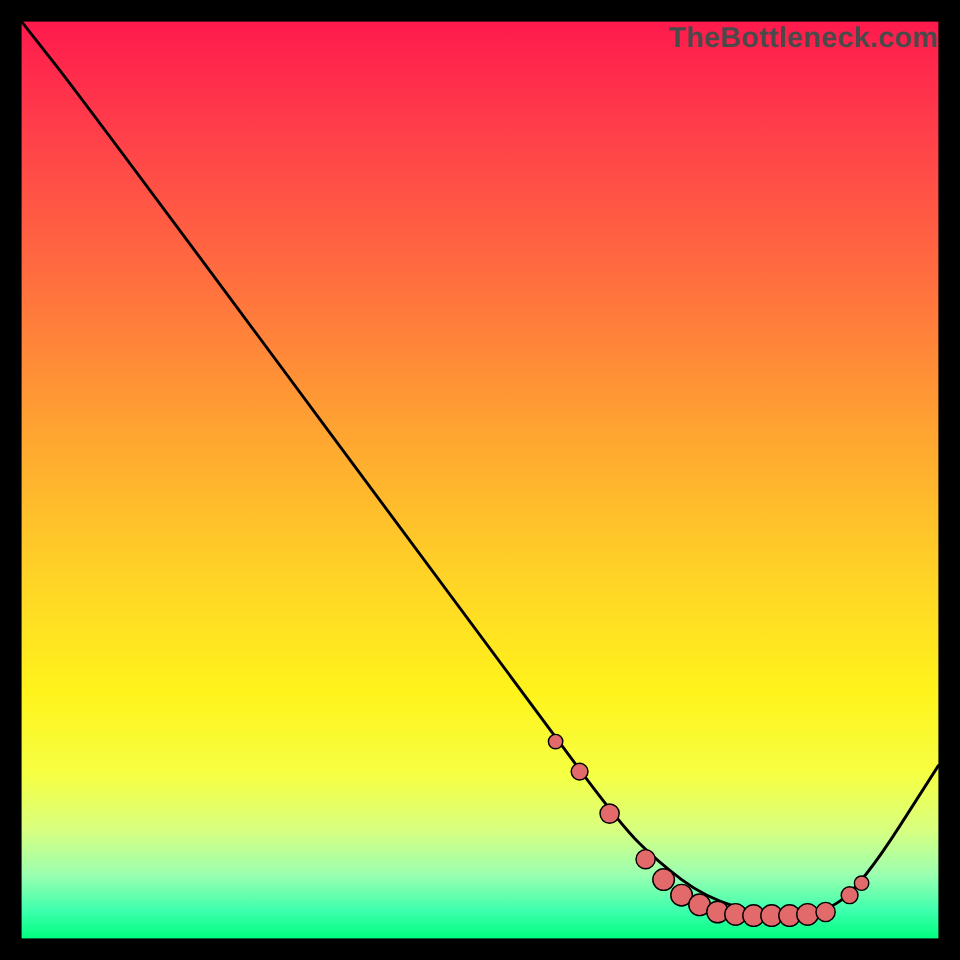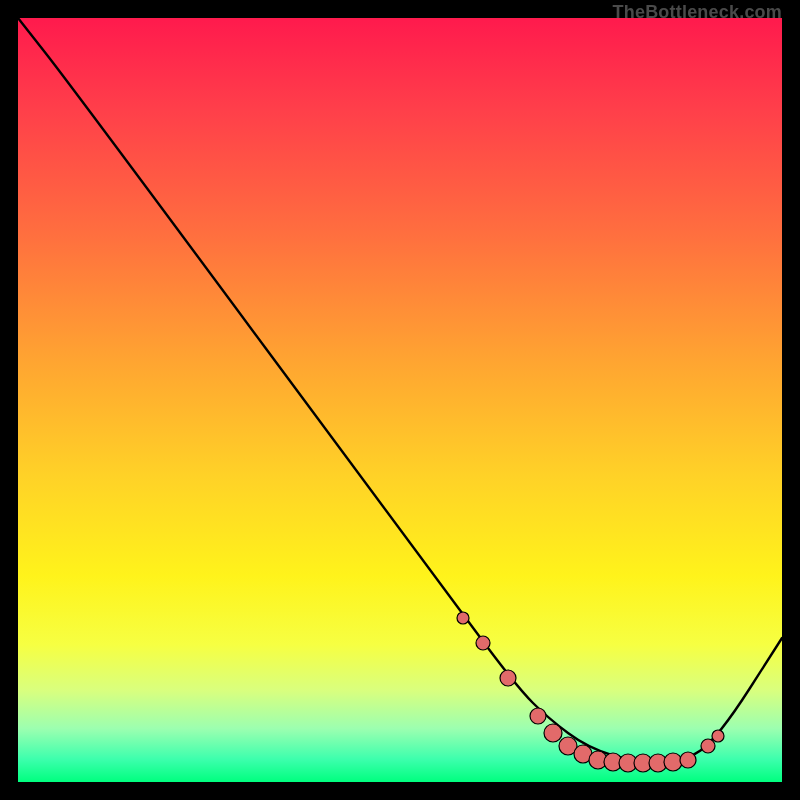--- a/index.html
+++ b/index.html
@@ -27,23 +27,23 @@
       #fff31b 73%,
       #f6ff42 82%,
       #d9ff7e 88%,
       #9cffb0 93%,
       #3dffad 97%,
       #00ff7f 100%
     );
   }
   .watermark {
     position: absolute;
-    top: 2px;
+    top: 18px;
     right: 18px;
-    font-size: 18px;
+    font-size: 24px;
     font-weight: 600;
     color: #4a4a4a;
     letter-spacing: 0.2px;
   }
   svg.curve {
     position: absolute;
     left: 18px;
     top: 18px;
     width: 764px;
     height: 764px;

